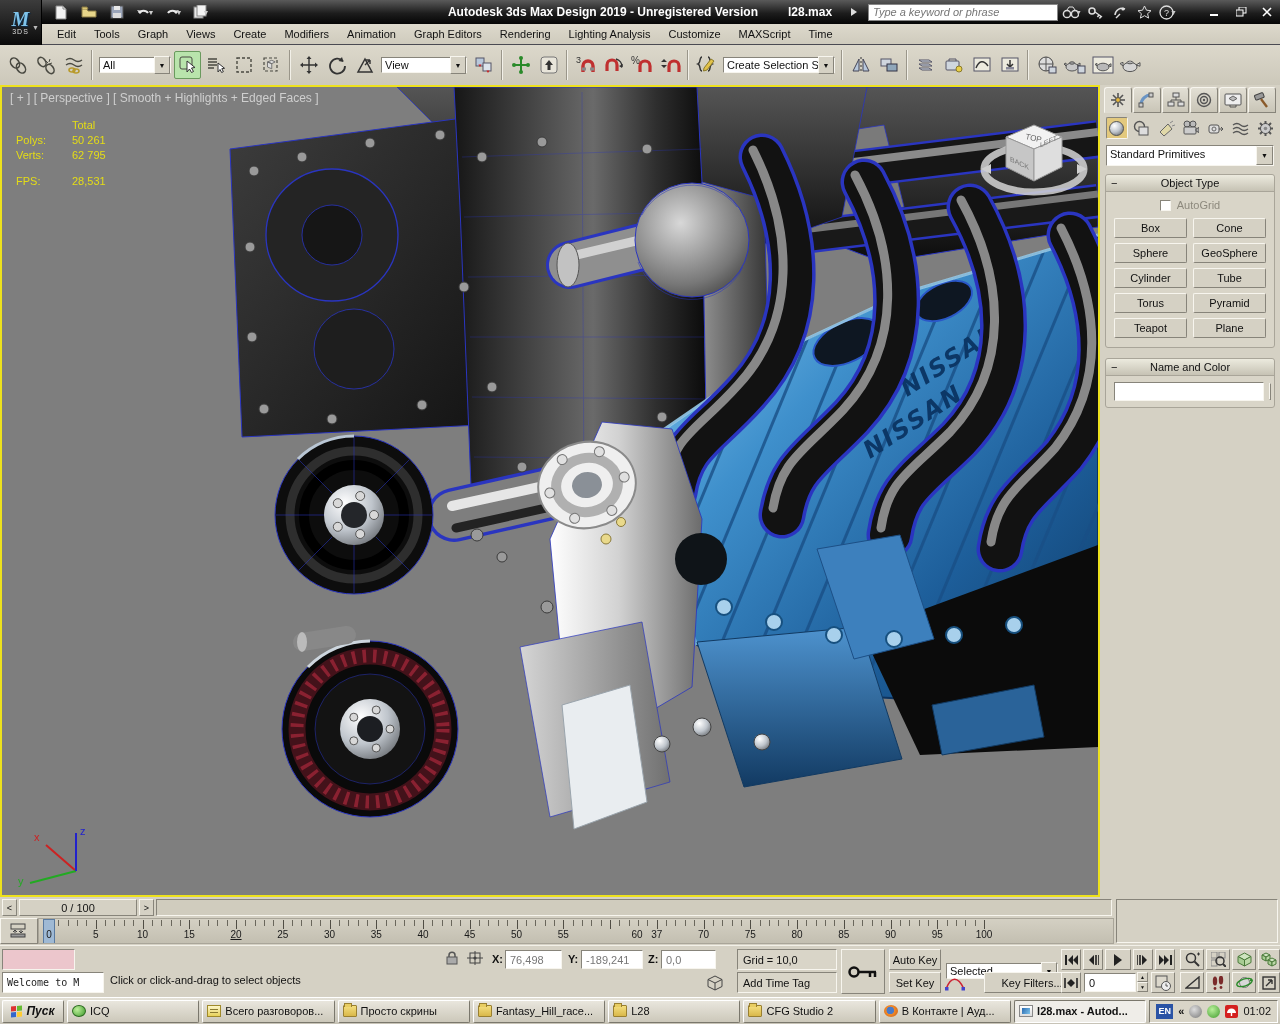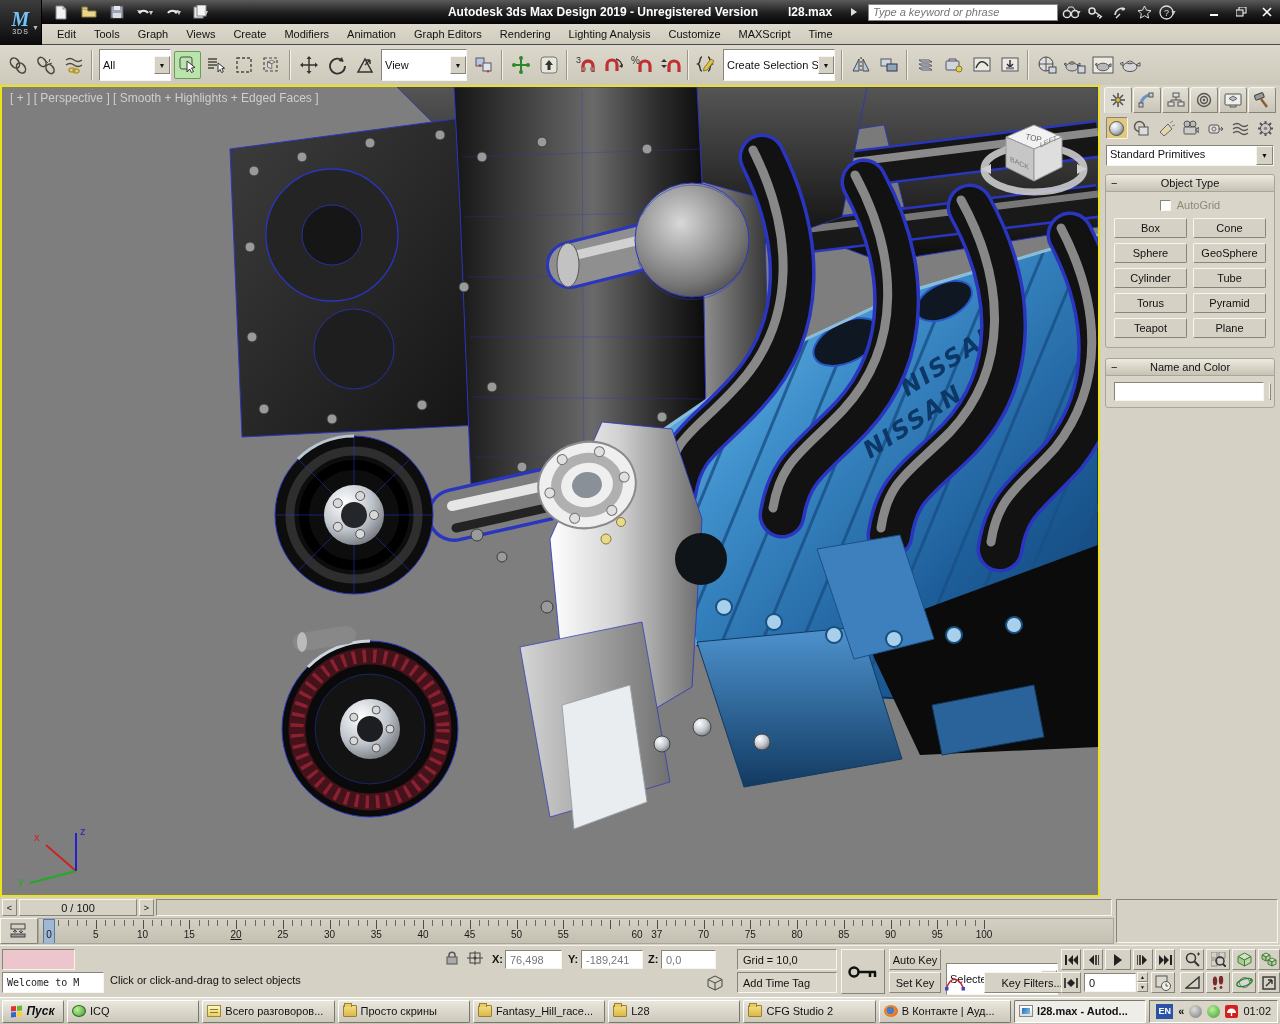--- a/index.html
+++ b/index.html
@@ -21,21 +21,21 @@
 .winbtns{position:absolute;right:4px;display:flex;gap:8px}
 .winbtn{width:18px;height:16px;display:flex;align-items:center;justify-content:center}
 
 .menubar{position:absolute;left:0;top:24px;width:1280px;height:21px;background:linear-gradient(#ddd9cc,#cfcbbd);display:flex;align-items:center;padding-left:48px;border-bottom:1px solid #4a4a52}
 .menu-item{padding:2px 9px;cursor:default}
 
 .toolbar{position:absolute;left:0;top:45px;width:1280px;height:40px;background:linear-gradient(#dcd8cb,#ccc8ba);display:flex;align-items:center;padding-left:4px;gap:1px}
 .tbtn{width:27px;height:28px;display:flex;align-items:center;justify-content:center;border-radius:2px}
 .tbtn.active{background:#b9e4ac;border:1px solid #6a9a5e}
 .tsep{width:2px;height:30px;margin:0 3px;border-left:1px solid #9a968a;border-right:1px solid #f2f0e8}
-.dd{display:inline-flex;align-items:center;height:32px;background:#fff;border:1px solid;border-color:#87847a #f7f5ee #f7f5ee #87847a;margin:13px 2px}
+.dd{display:inline-flex;align-items:center;height:16px;background:#fff;border:1px solid;border-color:#87847a #f7f5ee #f7f5ee #87847a;margin:13px 2px}
 .dd .ddtxt{padding:0 3px;white-space:nowrap;overflow:hidden;flex:1}
 .dd .ddarrow{width:16px;height:18px;background:#d5d1c4;border:1px solid;border-color:#f7f5ee #87847a #87847a #f7f5ee;font-size:7px;display:flex;align-items:center;justify-content:center}
 
 .viewport{position:absolute;left:0;top:85px;width:1100px;height:812px;border:2px solid #ede11c;background:#7e7e7e}
 .engine{position:absolute;left:0;top:0;width:1096px;height:808px}
 .vlabel{position:absolute;left:8px;top:4px;color:#cfcfcf;font-size:12px;z-index:3}
 .vstats{position:absolute;left:14px;top:32px;color:#e5dd15;font-size:11px;z-index:3}
 .vstats .row{display:flex;margin-bottom:3px}
 .vstats .lb{width:42px;text-align:left}
 .vstats .vl{margin-left:14px}
@@ -667,20 +667,38 @@
       <g fill="#a8d0ec" stroke="#17507f" stroke-width="2">
         <circle cx="722" cy="520" r="8"></circle>
           <circle cx="772" cy="535" r="8"></circle>
           <circle cx="832" cy="548" r="8"></circle>
           <circle cx="892" cy="552" r="8"></circle>
           <circle cx="952" cy="548" r="8"></circle>
           <circle cx="1012" cy="538" r="8"></circle>
       </g>
     </svg>
     <div class="vlabel">[ + ] [ Perspective ] [ Smooth + Highlights + Edged Faces ]</div>
+    <div class="vstats">
+      <div class="row">
+          <span class="lb"></span>
+          <span class="vl">Total</span>
+        </div>
+      <div class="row">
+          <span class="lb">Polys:</span>
+          <span class="vl">50 261</span>
+        </div>
+      <div class="row">
+          <span class="lb">Verts:</span>
+          <span class="vl">62 795</span>
+        </div>
+      <div class="row" style="margin-top:14px">
+          <span class="lb">FPS:</span>
+          <span class="vl">28,531</span>
+        </div>
+    </div>
     <svg class="viewcube" width="112" height="96">
       <ellipse cx="56" cy="64" rx="50" ry="23" fill="none" stroke="#d5d5d5" stroke-width="7" opacity="0.85"></ellipse>
       <polygon points="3,64 13,59 13,69" fill="#cfcfcf"></polygon>
         <polygon points="109,64 99,59 99,69" fill="#cfcfcf"></polygon>
       <polygon points="56,20 84,32 56,44 28,32" fill="#f2f2f2" stroke="#999"></polygon>
       <polygon points="28,32 56,44 56,76 28,62" fill="#c6c6c6" stroke="#999"></polygon>
       <polygon points="84,32 56,44 56,76 84,62" fill="#dedede" stroke="#999"></polygon>
       <text x="47" y="34" font-size="8" fill="#666" transform="rotate(12 47 34)">TOP</text>
       <text x="32" y="56" font-size="7" fill="#777" transform="skewY(24) translate(0,-14)">BACK</text>
       <text x="62" y="56" font-size="7" fill="#777" transform="skewY(-24) translate(0,14)">LEFT</text>

